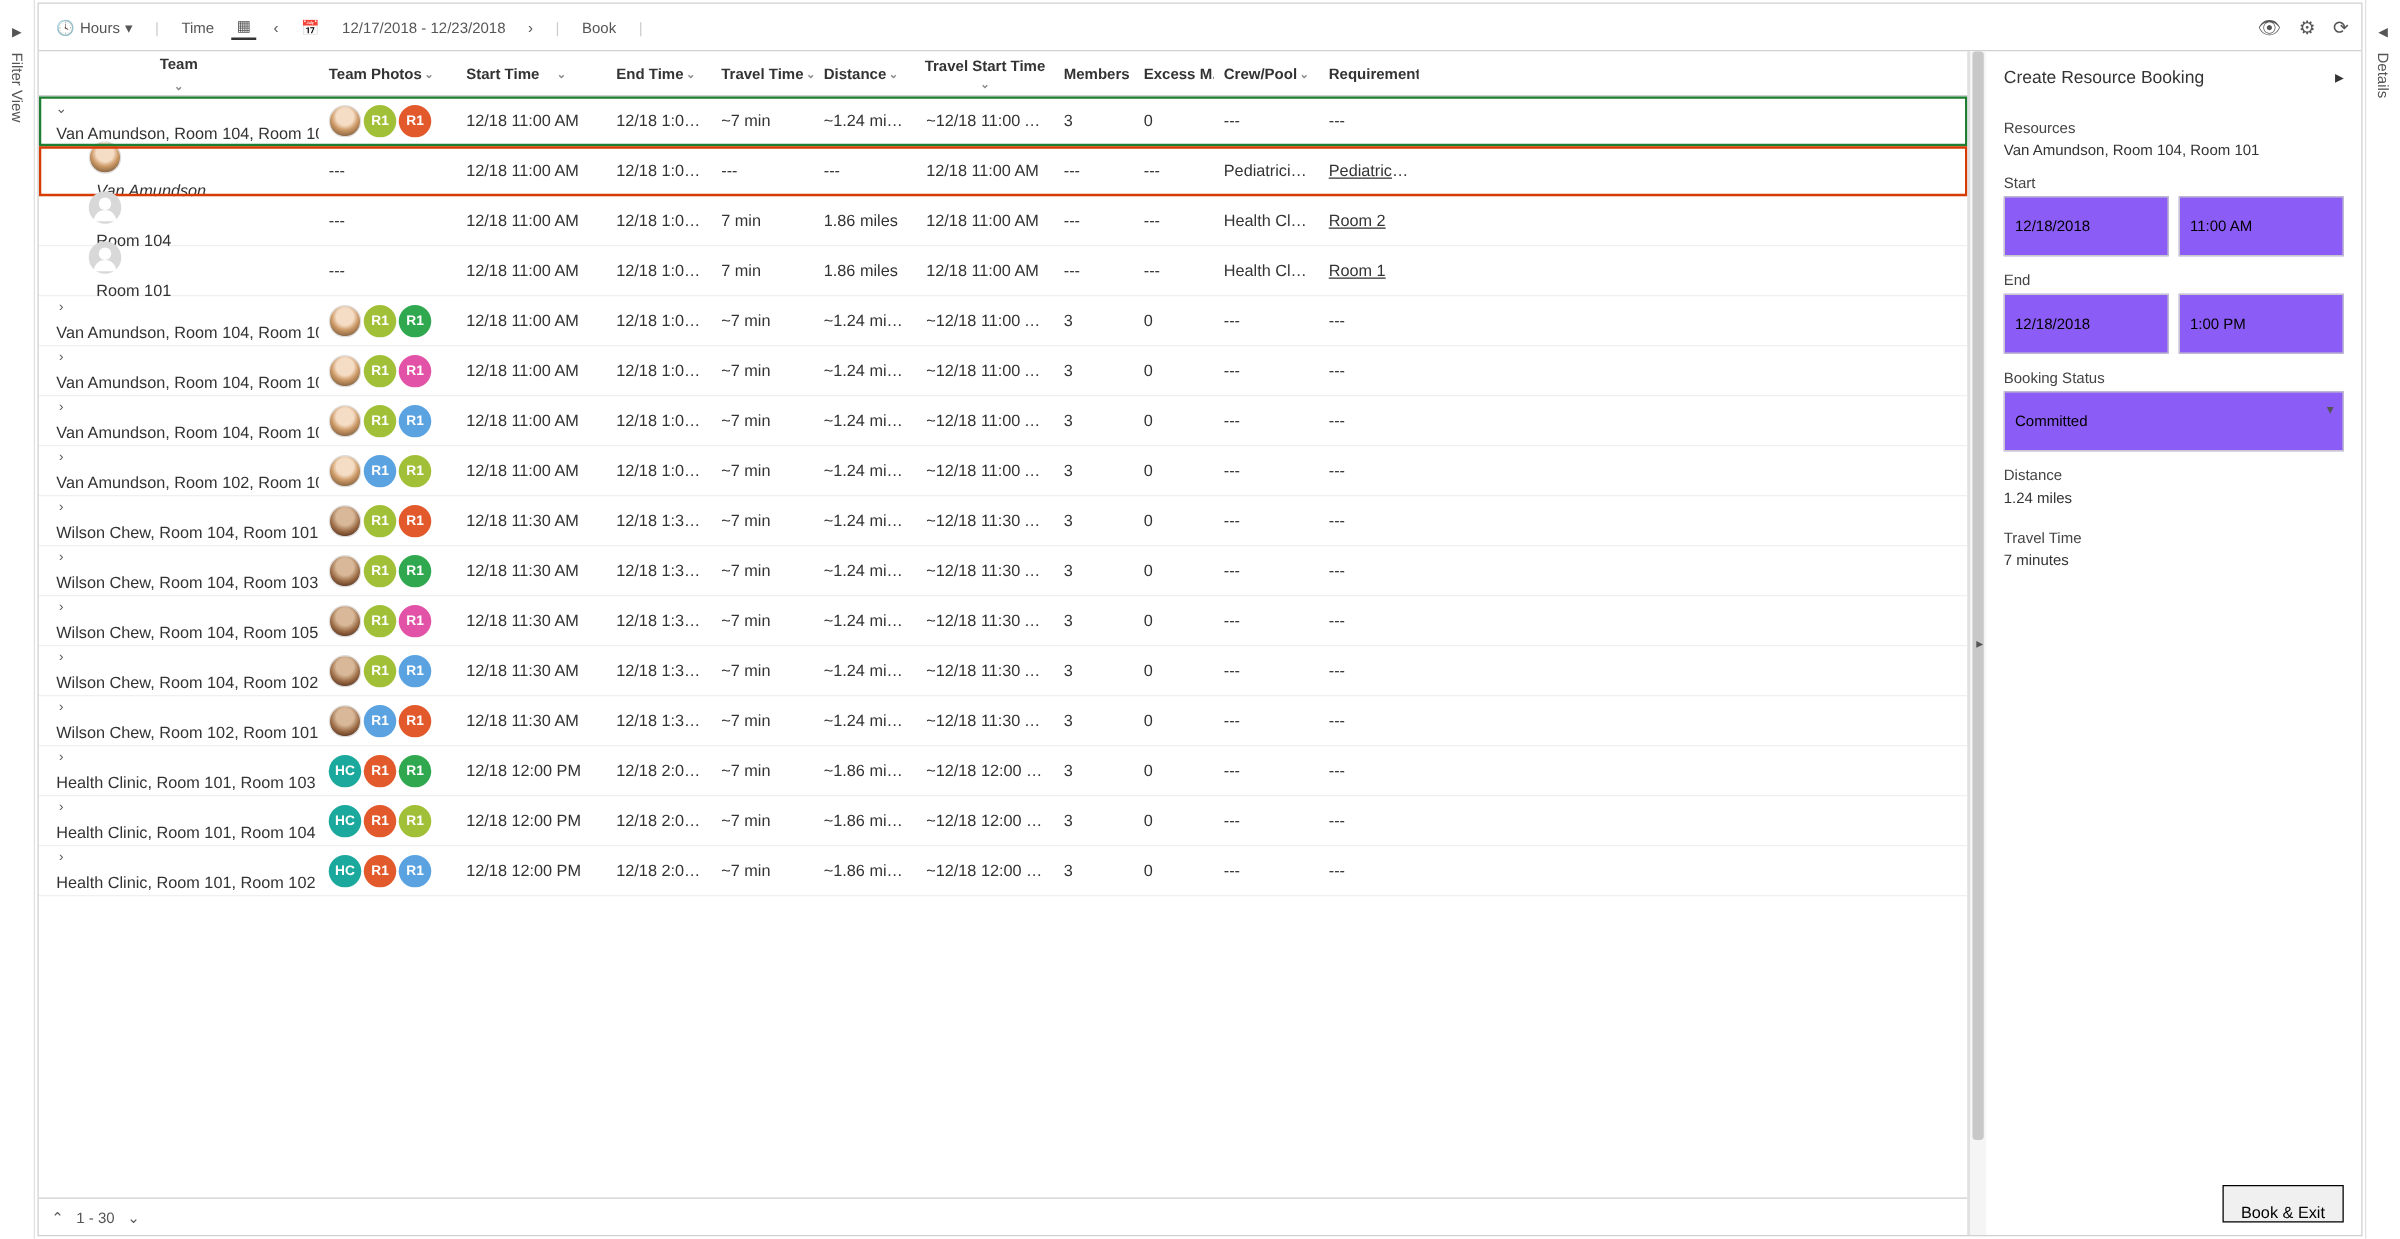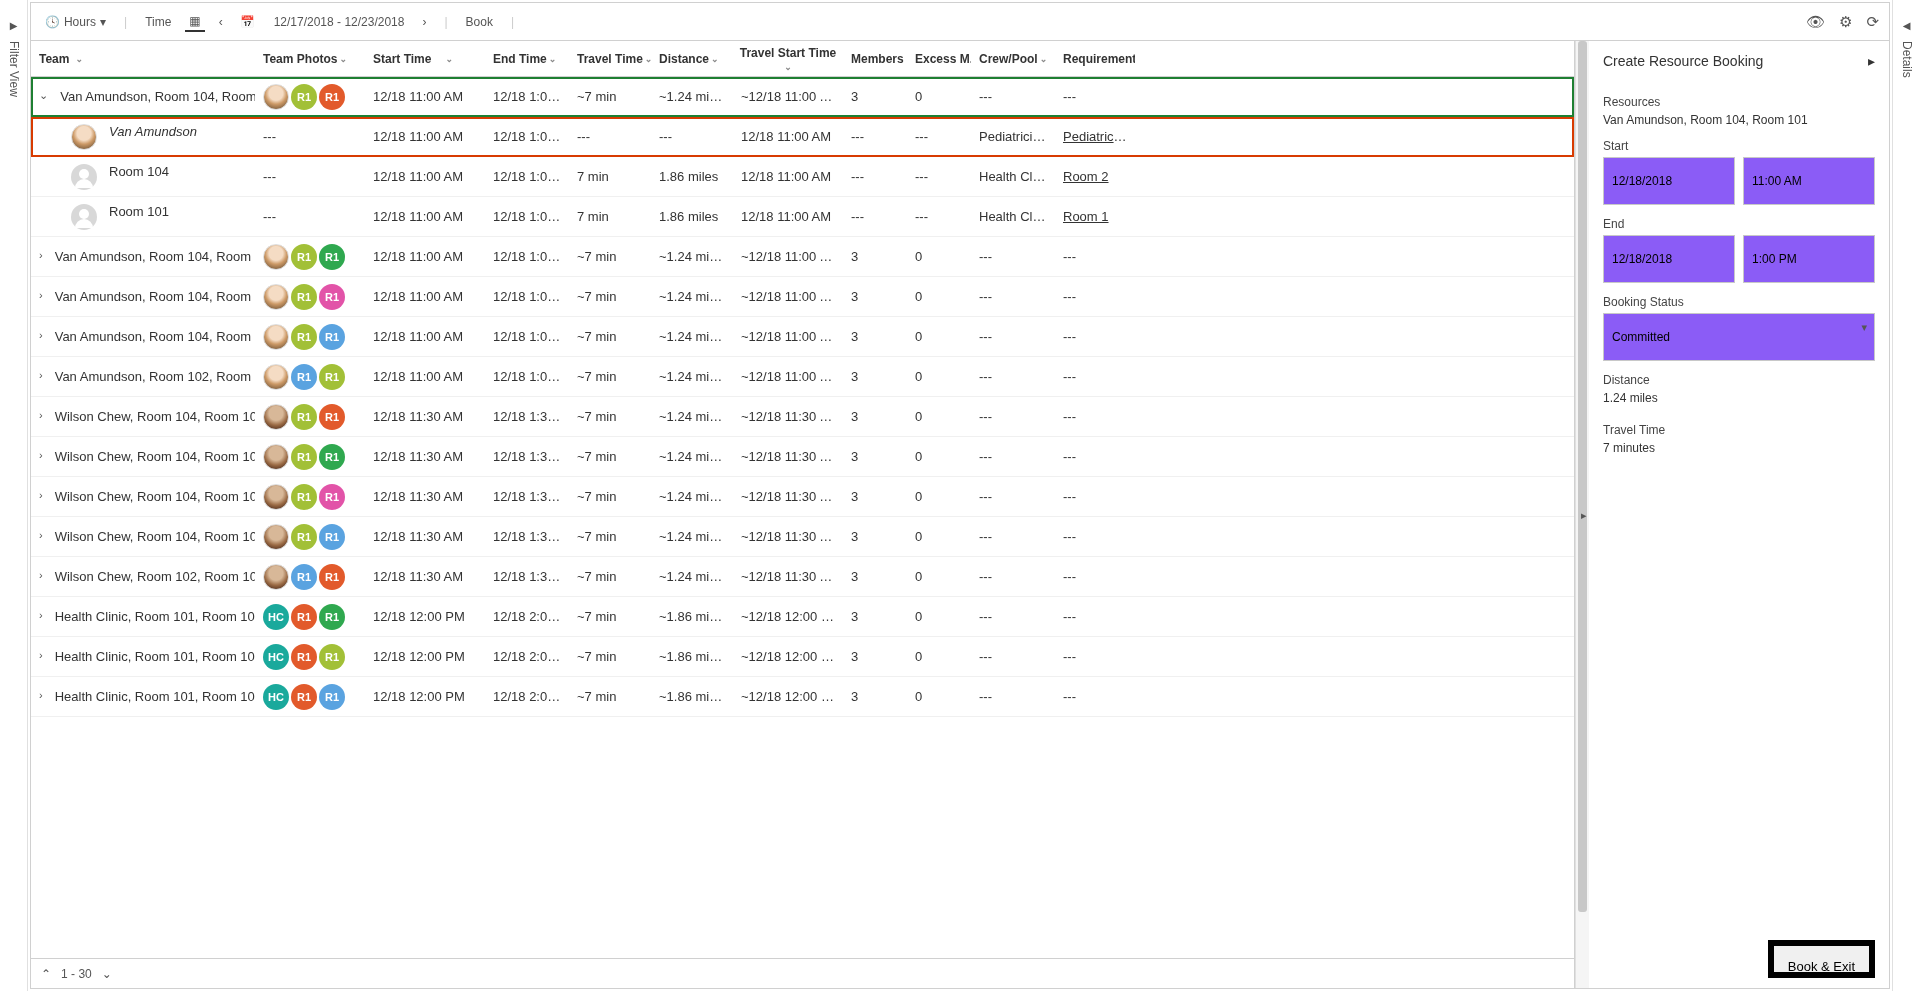--- a/index.html
+++ b/index.html
@@ -19,21 +19,21 @@
 .grid-area { flex: 1; display: flex; flex-direction: column; border-right: 1px solid #d0d0d0; overflow: hidden; position: relative; }
 .grid-header { display: flex; border-bottom: 1px solid #d0d0d0; height: 36px; align-items: center; font-weight: 600; font-size: 12px; }
 .grid-header .col, .row .col { padding: 0 8px; overflow: hidden; white-space: nowrap; text-overflow: ellipsis; }
 .hcol { cursor: pointer; display: flex; align-items: center; gap: 2px; }
 .sort { font-size: 9px; color: #888; }
 .grid-body { flex: 1; overflow-y: auto; }
 .row { display: flex; align-items: center; height: 40px; border-bottom: 1px solid #f0f0f0; }
 .row.selected { outline: 2px solid #1e7f32; outline-offset: -2px; }
 .row.highlighted { outline: 2px solid #d83b01; outline-offset: -2px; background: #fff; }
 .expand { width: 20px; text-align: center; cursor: pointer; font-size: 11px; color: #555; display: inline-block; }
-.c-team { width: 224px; display: flex; gap: 6px; padding-left: 8px; }
+.c-team { width: 224px; display: flex; gap: 6px; padding-left: 8px; flex-direction: column; }
 .c-team.sub { padding-left: 40px; }
 .c-photos { width: 110px; display: flex; gap: 2px; align-items: center; }
 .c-start { width: 120px; gap: 14px; }
 .c-end { width: 84px; }
 .c-travel { width: 82px; }
 .c-dist { width: 82px; }
 .c-tstart { width: 110px; flex-direction: column; }
 .c-members { width: 64px; }
 .c-excess { width: 64px; }
 .c-crew { width: 84px; }
@@ -44,21 +44,21 @@
 .scroll-ind { width: 14px; background: #f5f5f5; border-left: 1px solid #e0e0e0; position: relative; }
 .scroll-thumb { position: absolute; top: 0; left: 2px; right: 2px; background: #c8c8c8; border-radius: 3px; }
 
 .side { width: 300px; display: flex; flex-direction: column; padding: 12px 14px; font-size: 13px; position: relative; }
 .side-header { display: flex; align-items: center; justify-content: space-between; font-weight: 400; font-size: 14px; margin-bottom: 14px; }
 .side-label { font-size: 12px; color: #444; margin-top: 12px; margin-bottom: 4px; }
 .side-value { font-size: 12px; color: #333; }
 .side-row { display: flex; gap: 8px; }
 .side input, .side select { width: 100%; height: 48px; border: 1px solid #c8c8c8; padding: 0 8px; font-size: 12px; background: #8b5cf6; }
 .side .half { flex: 1; }
-.book-btn { position: absolute; bottom: 10px; right: 14px; height: 30px; padding: 13px 14px; border: 6px solid #000000; background: #f0f0f0; cursor: pointer; font-size: 13px; }
+.book-btn { position: absolute; bottom: 10px; right: 14px; height: 30px; padding: 13px 14px; border: 1px solid #000000; background: #f0f0f0; cursor: pointer; font-size: 13px; }
 .footer { padding: 8px 2px; font-size: 15px; color: #333; background: #fff; }
 .person-icon { width:26px; height:26px; border-radius:50%; background:#d8d8d8; position:relative; display:inline-block; }
 .person-icon::before { content:""; position:absolute; top:5px; left:8px; width:10px; height:10px; border-radius:50%; background:#fff; }
 .person-icon::after { content:""; position:absolute; bottom:2px; left:4px; width:18px; height:9px; border-radius:10px 10px 0 0; background:#fff; }
 .photo-icon { width:26px; height:26px; border-radius:50%; background: radial-gradient(circle at 50% 35%, #f5dcc4 35%, #cc9966 55%, #886644 80%); display:inline-block; border:1px solid #ddd; }
 .side-handle { position:absolute; top:50%; right:-1px; transform:translateY(-50%); font-size:11px; color:#555; }
 </style>
 </head>
 <body>
 

